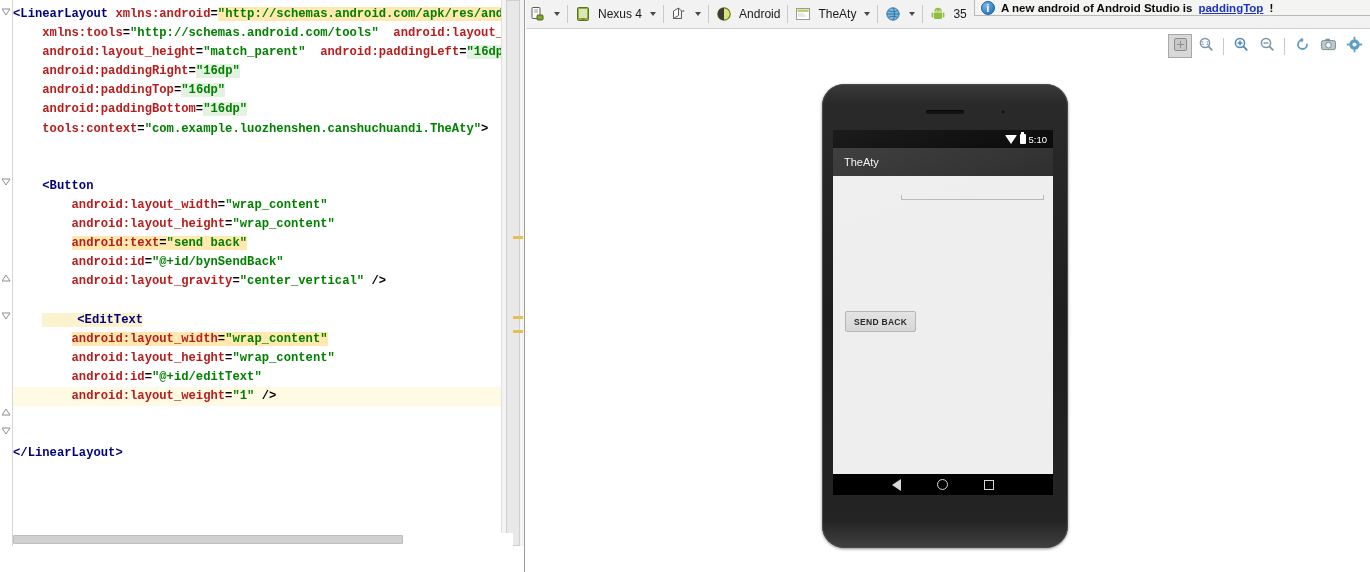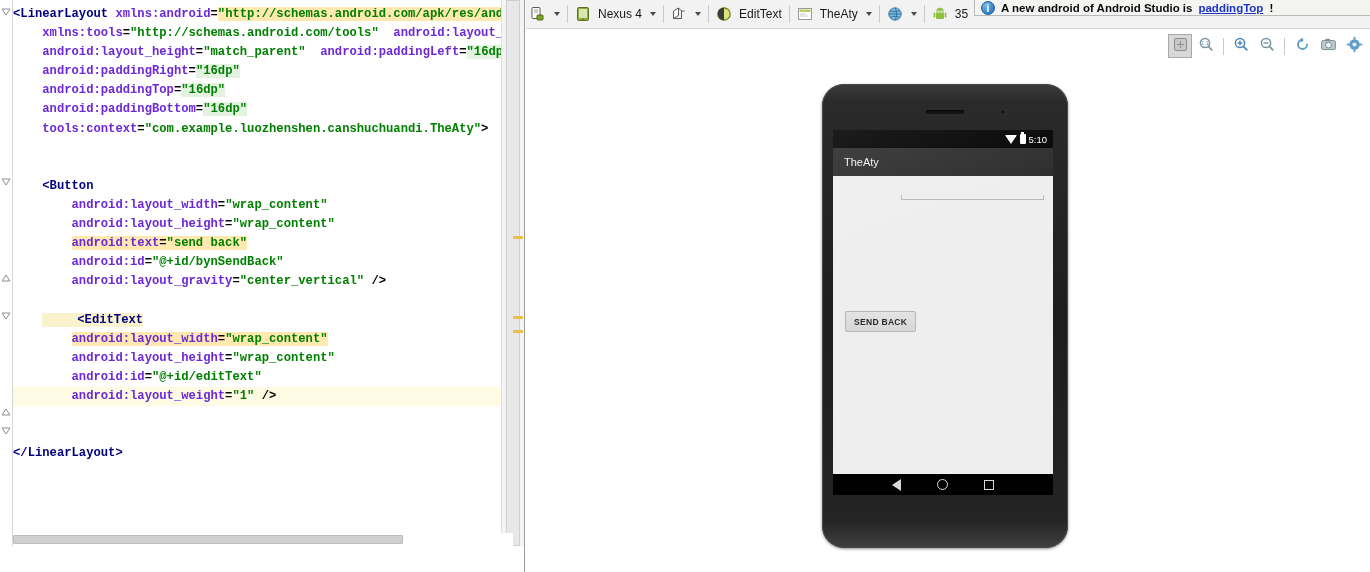--- a/index.html
+++ b/index.html
@@ -51,21 +51,21 @@
     letter-spacing: 0px;
   }
   .ln { position: relative; height: 19.1px; padding-left: 0px; }
   .ln.cur { background: #fffae3; }
   .ln.cur::after {
     content: ""; position: absolute; left: -13px; right: -900px; top: 0; bottom: 0;
     background: #fffae3; z-index: -1;
   }
 
   .tag   { color: #000080; }
-  .ns    { color: #6d28d9; }
+  .ns    { color: #b91c1c; }
   .eq    { color: #000000; }
   .str   { color: #008000; }
   .punct { color: #000000; }
   .hl-orange { background: #ffe9b0; }
   .hl-yellow { background: #fbf3cd; padding-left: 35px; }
   .hl-green  { background: #e3f2e1; }
 
   
   #v-scroll {
     position: absolute; right: 0; top: 0;
@@ -420,21 +420,21 @@
           <span class="caret"></span>
         </div>
         <div class="tb-sep"></div>
         <div class="tb-item">
           <span>
             <svg class="tb-ico" viewBox="0 0 16 16">
               <circle cx="8" cy="8" r="6.2" fill="#d9e37a" stroke="#6d7a1d" stroke-width="1.2"></circle>
               <path d="M8 1.8a6.2 6.2 0 0 0 0 12.4z" fill="#3b3b3b"></path>
             </svg>
           </span>
-          <span>EditText</span>
+          <span>Android</span>
         </div>
         <div class="tb-sep"></div>
         <div class="tb-item">
           <span>
             <svg class="tb-ico" viewBox="0 0 16 16">
               <rect x="1.5" y="2.5" width="13" height="11" fill="#fff" stroke="#9a9a9a"></rect>
               <rect x="2.5" y="3.5" width="11" height="2.4" fill="#b9cc5e"></rect>
               <path d="M3 8h6M3 10h8" stroke="#cfcfcf"></path>
             </svg>
           </span>

